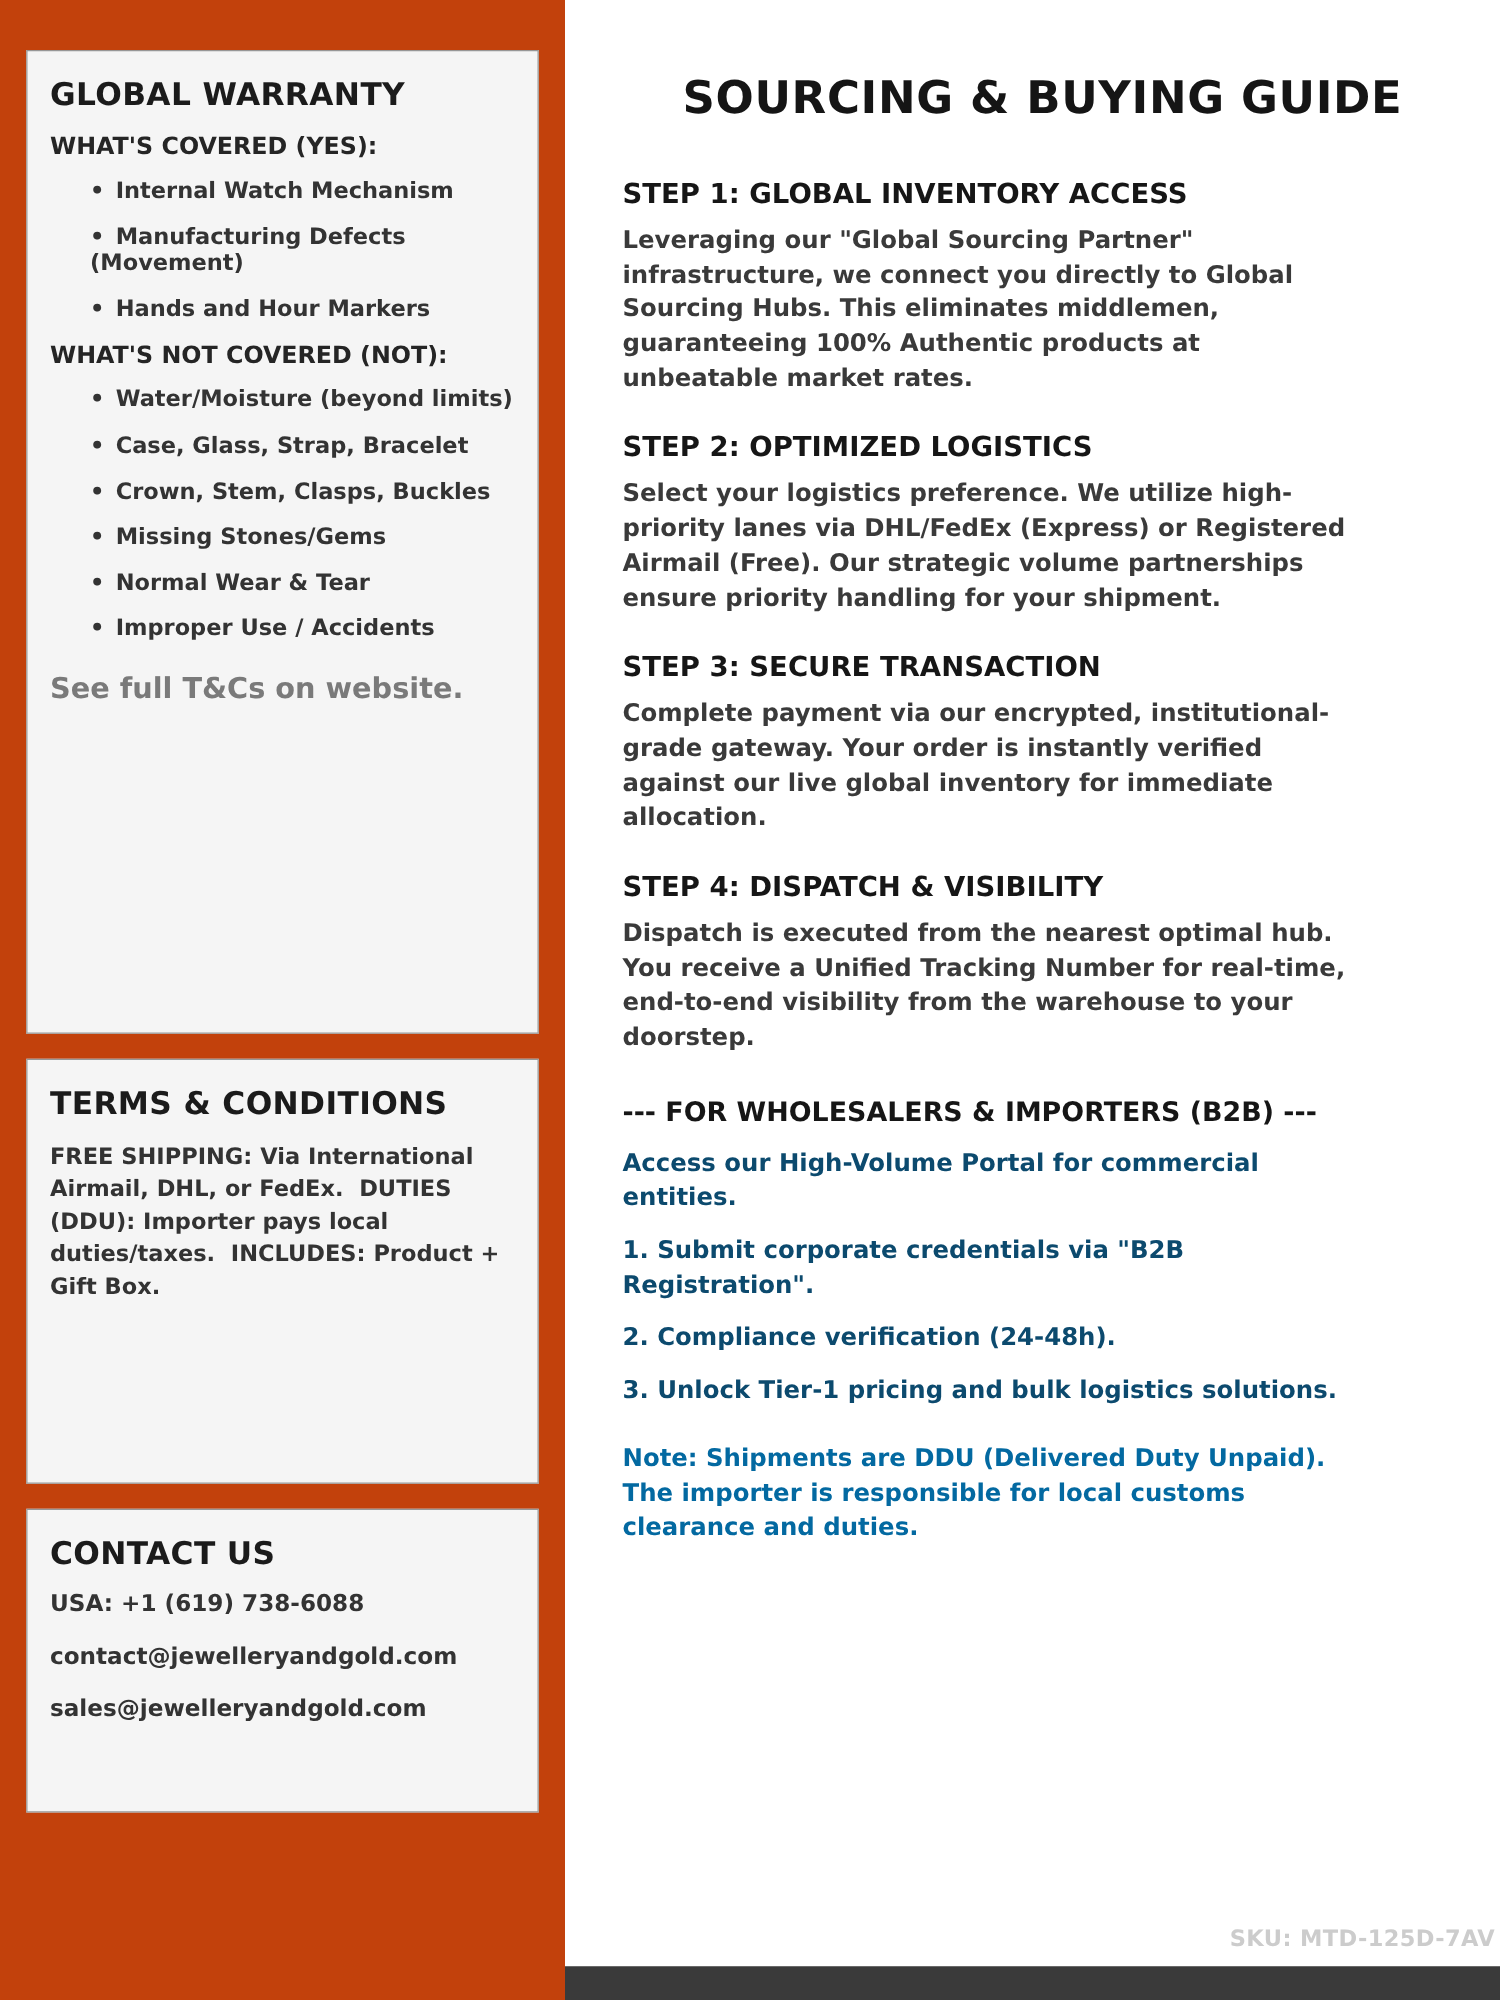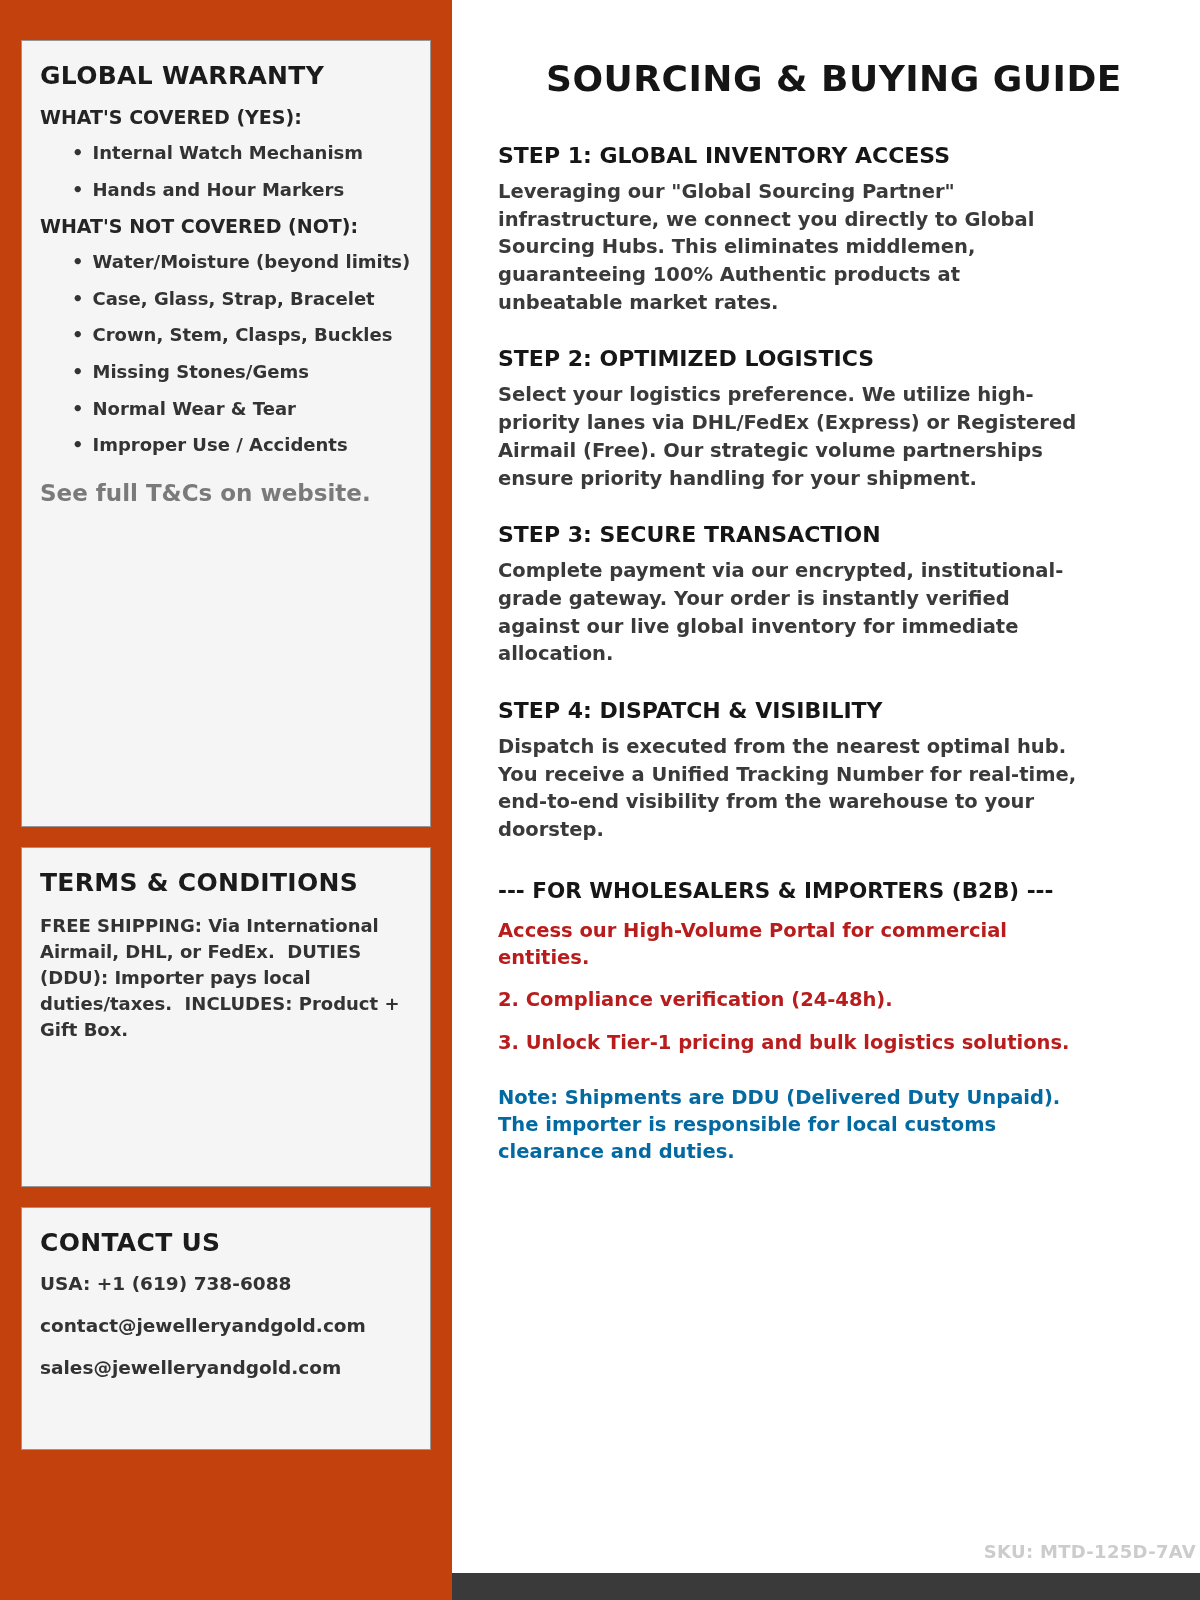--- a/index.html
+++ b/index.html
@@ -111,21 +111,21 @@
   .b2b-heading {
     margin: 34px 0 14px 0;
     font-size: 21.5px;
     font-weight: 700;
     color: #161616;
   }
   .b2b-par {
     margin: 0 0 15px 0;
     font-size: 19.5px;
     font-weight: 600;
-    color: #b91c1c;
+    color: #0c4a6e;
     line-height: 1.4;
   }
   .b2b-note {
     margin: 28px 0 0 0;
     font-size: 19.5px;
     font-weight: 600;
     color: #0369a1;
     line-height: 1.4;
   }
   .sku {
@@ -150,20 +150,21 @@
 <div class="page">
 
   <aside class="sidebar">
 
     <section class="box warranty-box">
       <h2>GLOBAL WARRANTY</h2>
 
       <h3>WHAT'S COVERED (YES):</h3>
       <ul class="bullet-list">
         <li>Internal Watch Mechanism</li>
+        <li>Manufacturing Defects (Movement)</li>
         <li>Hands and Hour Markers</li>
       </ul>
 
       <h3 class="gap-head">WHAT'S NOT COVERED (NOT):</h3>
       <ul class="bullet-list">
         <li>Water/Moisture (beyond limits)</li>
         <li>Case, Glass, Strap, Bracelet</li>
         <li>Crown, Stem, Clasps, Buckles</li>
         <li>Missing Stones/Gems</li>
         <li>Normal Wear &amp; Tear</li>
@@ -200,20 +201,21 @@
       <p class="step-body">Select your logistics preference. We utilize high-priority lanes via DHL/FedEx (Express) or Registered Airmail (Free). Our strategic volume partnerships ensure priority handling for your shipment.</p>
 
       <h3 class="step-heading">STEP 3: SECURE TRANSACTION</h3>
       <p class="step-body">Complete payment via our encrypted, institutional-grade gateway. Your order is instantly verified against our live global inventory for immediate allocation.</p>
 
       <h3 class="step-heading">STEP 4: DISPATCH &amp; VISIBILITY</h3>
       <p class="step-body">Dispatch is executed from the nearest optimal hub. You receive a Unified Tracking Number for real-time, end-to-end visibility from the warehouse to your doorstep.</p>
 
       <h3 class="b2b-heading">--- FOR WHOLESALERS &amp; IMPORTERS (B2B) ---</h3>
       <p class="b2b-par">Access our High-Volume Portal for commercial entities.</p>
+      <p class="b2b-par">1. Submit corporate credentials via "B2B Registration".</p>
       <p class="b2b-par">2. Compliance verification (24-48h).</p>
       <p class="b2b-par">3. Unlock Tier-1 pricing and bulk logistics solutions.</p>
       <p class="b2b-note">Note: Shipments are DDU (Delivered Duty Unpaid). The importer is responsible for local customs clearance and duties.</p>
 
     </div>
 
     <div class="sku">SKU: MTD-125D-7AV</div>
     <div class="footer-bar"></div>
 
   </main>

